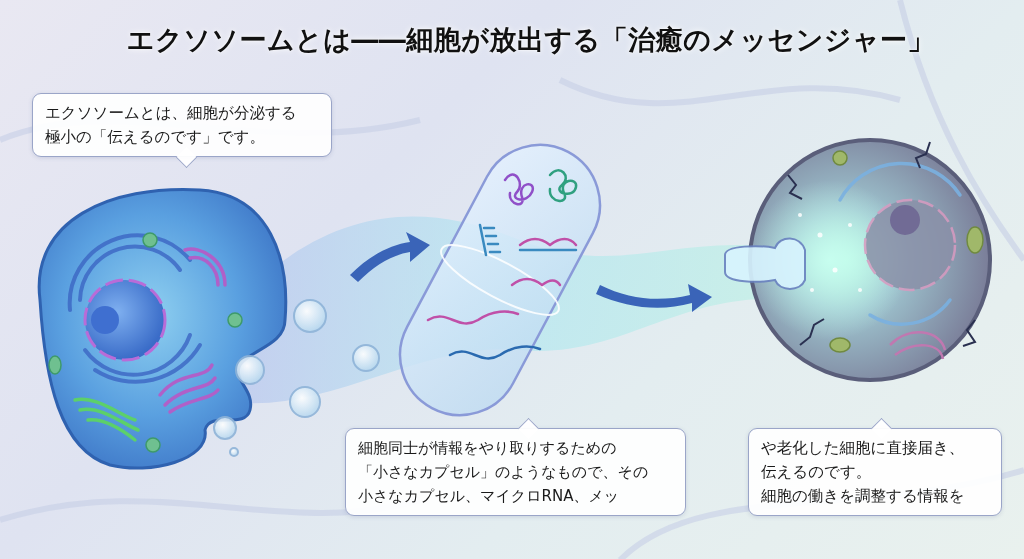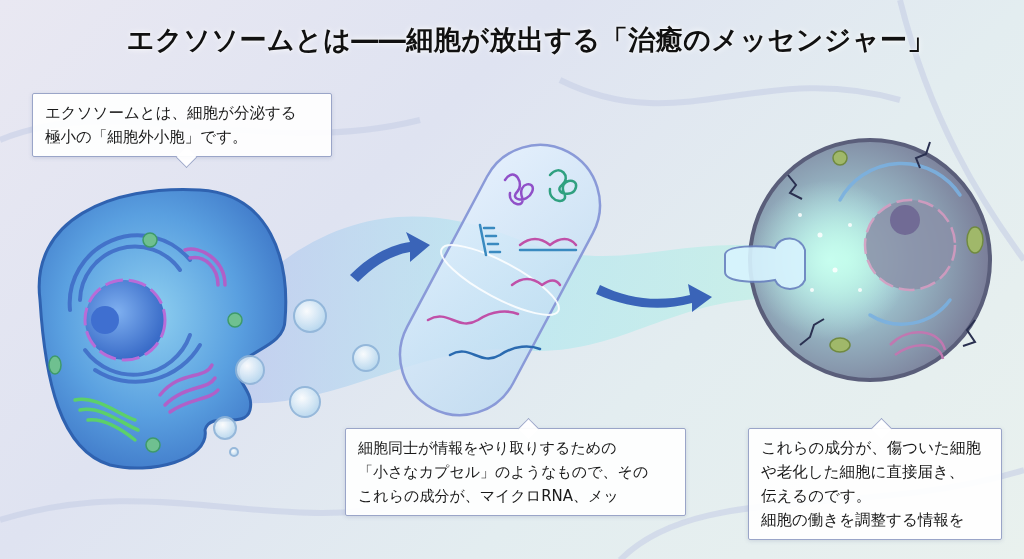--- a/index.html
+++ b/index.html
@@ -4,21 +4,21 @@
 <style>
   html,body{margin:0;padding:0;}
   body{width:1024px;height:559px;overflow:hidden;position:relative;
     font-family:"DejaVu Sans","Liberation Sans",sans-serif;
     background:linear-gradient(135deg,#e9e8f2 0%,#dfe3f1 35%,#e3edf0 65%,#e9f1ee 100%);}
   .bg{position:absolute;inset:0;}
   .title{position:absolute;left:0;top:22px;width:1024px;text-align:center;
     font-weight:bold;font-size:27px;letter-spacing:0.5px;color:#111;
     text-shadow:0 0 6px #fff,0 0 2px #fff;margin-left:19px;}
   .bubble{position:absolute;background:rgba(255,255,255,0.93);
-    border:1.5px solid #9aa5c8;border-radius:2px;color:#1a1a1a;
+    border:1.5px solid #9aa5c8;border-radius:9px;color:#1a1a1a;
     font-size:15.5px;line-height:24px;padding:7px 12px;box-sizing:border-box;
     box-shadow:0 1px 4px rgba(80,90,140,0.18);}
   .bubble .line{display:block;white-space:nowrap;}
   .tail-down::after,.tail-up::after{content:"";position:absolute;width:14px;height:14px;
     background:rgba(255,255,255,0.95);border:1.5px solid #9aa5c8;transform:rotate(45deg);}
   .tail-down::after{bottom:-8.5px;border-top:none;border-left:none;}
   .tail-up::after{top:-8.5px;border-bottom:none;border-right:none;}
   #b1{left:32px;top:93px;width:300px;}
   #b1::after{left:146px;}
   #b2{left:345px;top:428px;width:341px;font-size:15px;}
@@ -162,27 +162,26 @@
       <circle cx="800" cy="215" r="2"></circle>
         <circle cx="860" cy="290" r="2"></circle>
     </g>
   </g>
 </svg>
 
 <div class="title">エクソソームとは――細胞が放出する「治癒のメッセンジャー」</div>
 
 <div id="b1" class="bubble tail-down">
   <span class="line">エクソソームとは、細胞が分泌する</span>
-  <span class="line">極小の「細胞外小胞」です。</span>
+  <span class="line">極小の「伝えるのです」です。</span>
 </div>
 
 <div id="b2" class="bubble tail-up">
   <span class="line">細胞同士が情報をやり取りするための</span>
   <span class="line">「小さなカプセル」のようなもので、その</span>
-  <span class="line">これらの成分が、マイクロRNA、メッ</span>
+  <span class="line">小さなカプセル、マイクロRNA、メッ</span>
 </div>
 
 <div id="b3" class="bubble tail-up">
-  <span class="line">これらの成分が、傷ついた細胞</span>
   <span class="line">や老化した細胞に直接届き、</span>
   <span class="line">伝えるのです。</span>
   <span class="line">細胞の働きを調整する情報を</span>
 </div>
 
 </body></html>

